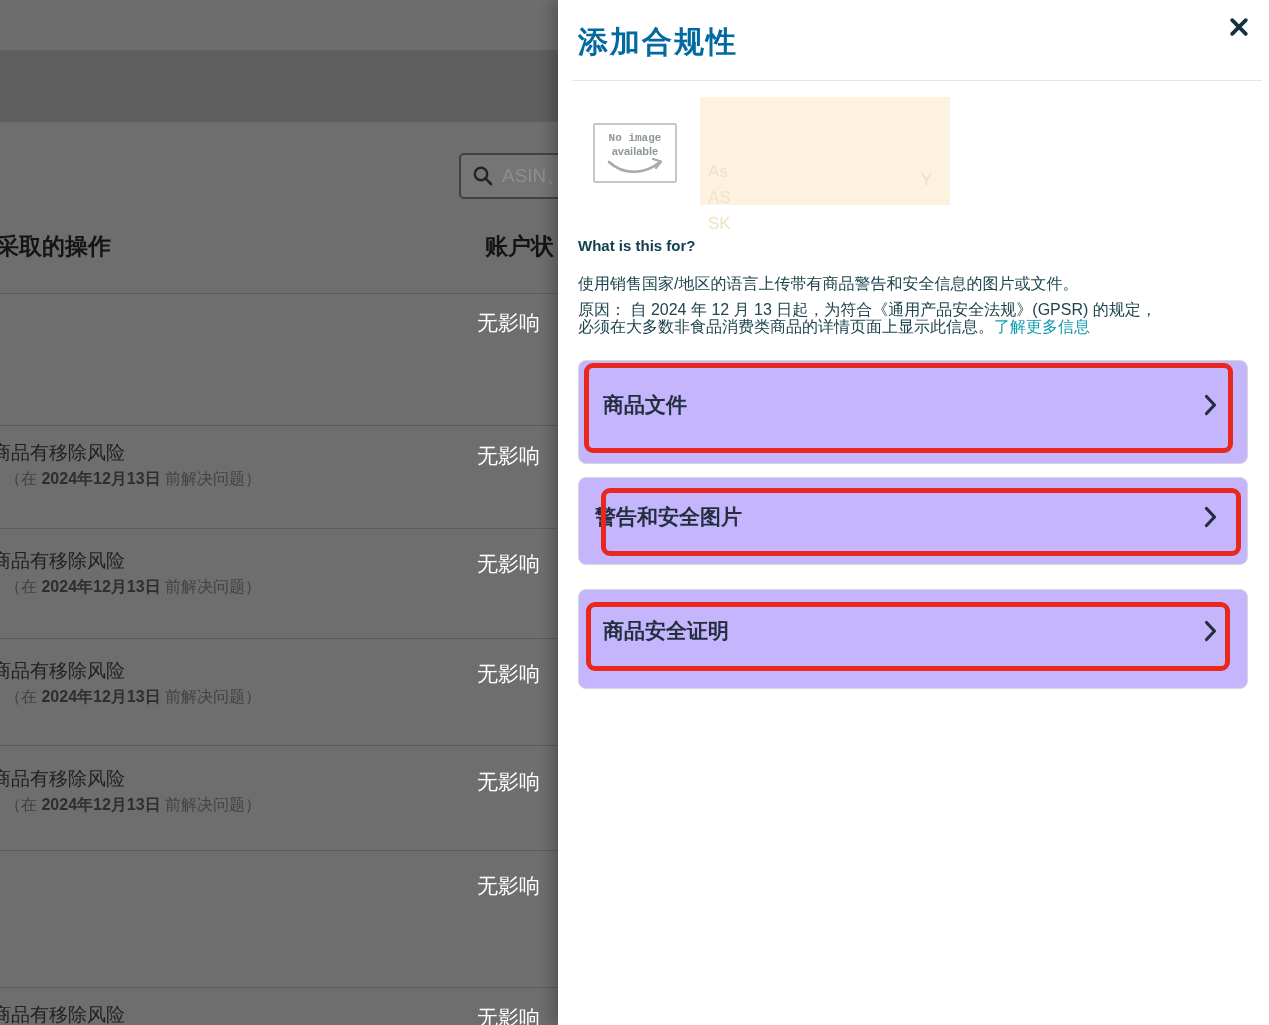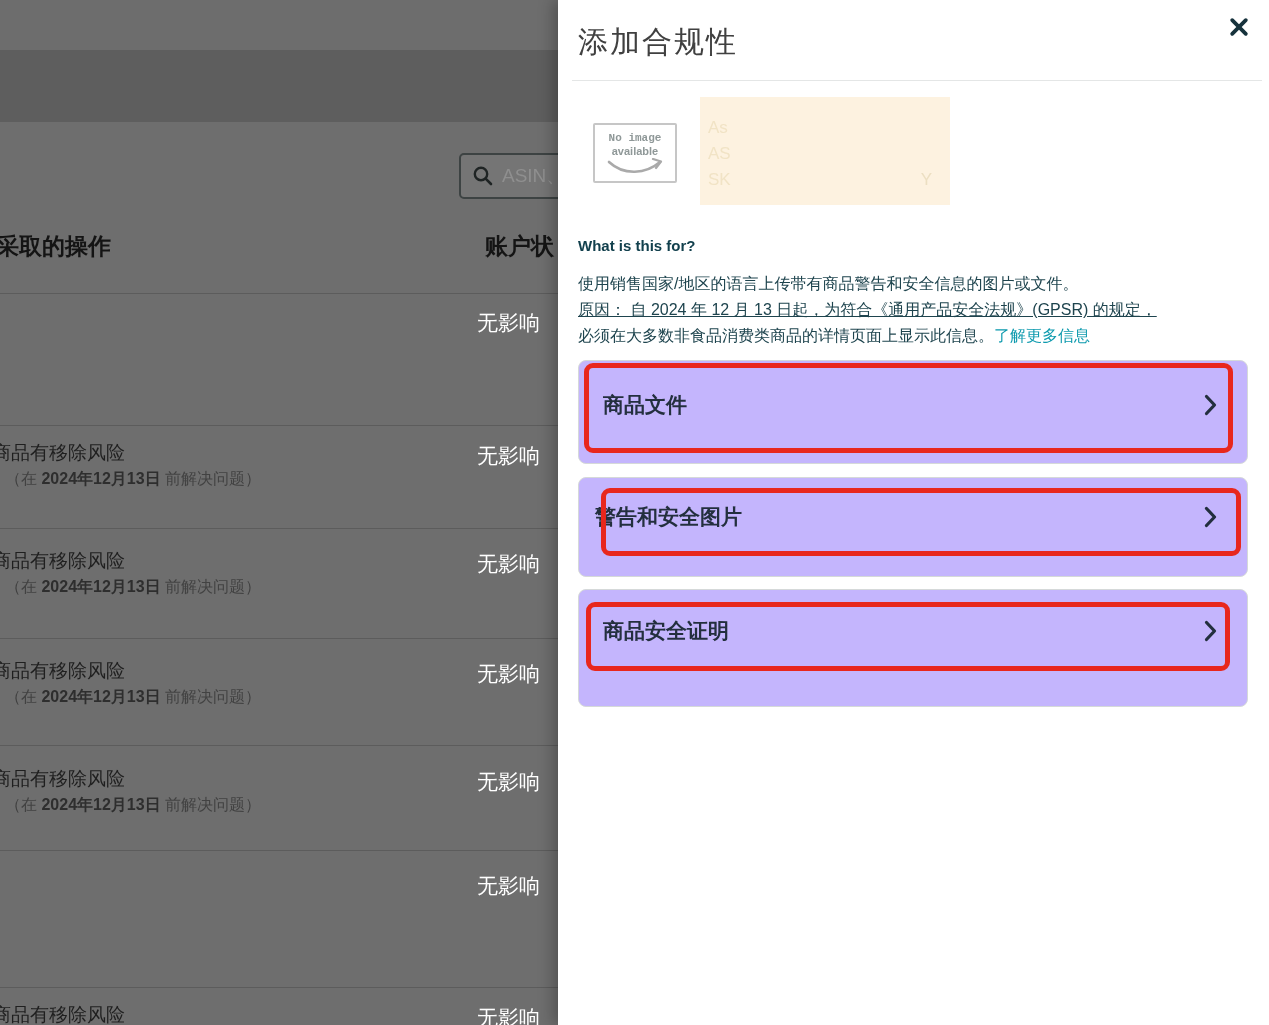--- a/index.html
+++ b/index.html
@@ -19,32 +19,32 @@
   #searchbox{position:absolute;left:459px;top:153px;width:130px;height:46px;box-sizing:border-box;
              border:2px solid #3d4343;border-radius:5px;background:#757575;display:flex;align-items:center;}
   #searchbox svg{margin-left:11px;flex:0 0 auto;}
   #searchbox input{border:none;outline:none;background:transparent;font-family:"Liberation Sans",sans-serif;
                    font-size:19px;color:#ffffff;width:70px;margin-left:8px;padding:0;}
   #searchbox input::placeholder{color:#8f8f8f;opacity:1;}
 
   
   #drawer{position:absolute;left:558px;top:0;width:711px;height:1025px;background:#ffffff;z-index:2;
           box-shadow:-5px 0 14px rgba(0,0,0,0.25);}
-  #drawer-title{position:absolute;left:20px;top:22px;font-size:30px;font-weight:400;letter-spacing:2px;
-                color:#404040;white-space:nowrap;}
+  #drawer-title{position:absolute;left:20px;top:22px;font-size:30px;font-weight:700;letter-spacing:2px;
+                color:#0369a1;white-space:nowrap;}
   #close-btn{position:absolute;right:17px;top:14px;width:26px;height:26px;cursor:pointer;
              display:flex;align-items:center;justify-content:center;background:none;border:none;padding:0;}
   #title-divider{position:absolute;left:14px;top:80px;width:690px;height:1px;background:#e4e6e6;}
 
   #noimg-box{position:absolute;left:35px;top:123px;width:84px;height:60px;box-sizing:border-box;
              border:2px solid #c6c6c6;border-radius:2px;background:#ffffff;text-align:center;}
   .noimg-line{font-size:11px;font-weight:bold;color:#8f9898;line-height:13px;}
   .noimg-line:first-child{margin-top:7px;font-family:Liberation Mono, monospace;}
   #beige-block{position:absolute;left:142px;top:97px;width:250px;height:108px;background:#fdf2e0;}
-  .faint{position:absolute;left:8px;font-size:17px;color:#f1e3c5;white-space:nowrap;}
+  .faint{position:absolute;left:8px;font-size:17px;color:#f1e3c5;white-space:nowrap;margin-top:44px;}
   #faint-right{position:absolute;right:18px;top:73px;font-size:17px;color:#ecdfc2;}
 
   #what-heading{position:absolute;left:20px;top:237px;font-size:15px;font-weight:bold;color:#12404d;}
   .bodyline{position:absolute;left:20px;font-size:16px;color:#1e444e;white-space:nowrap;line-height:26px;}
   #learn-more{color:#0d9aae;cursor:pointer;text-decoration:none;}
 
   .option-card{position:absolute;left:20px;width:670px;box-sizing:border-box;background:#c4b5fd;
                border:1px solid #d5d9d9;border-radius:8px;cursor:pointer;}
   .option-label{position:absolute;font-size:21px;font-weight:bold;color:#232f3e;white-space:nowrap;}
   .option-chevron{position:absolute;right:30px;}
@@ -136,40 +136,40 @@
 
     <div id="beige-block">
       <div class="faint" style="top:21px;">As</div>
       <div class="faint" style="top:47px;">AS</div>
       <div class="faint" style="top:73px;">SK</div>
       <div id="faint-right">Y</div>
     </div>
 
     <div id="what-heading">What is this for?</div>
     <div class="bodyline" style="top:271px;">使用销售国家/地区的语言上传带有商品警告和安全信息的图片或文件。</div>
-    <div class="bodyline" style="top:297px;text-decoration:underline;">原因： 自 2024 年 12 月 13 日起，为符合《通用产品安全法规》(GPSR) 的规定，</div>
-    <div class="bodyline" style="top:323px;text-align:right;">
+    <div class="bodyline" style="top:297px;">原因： 自 2024 年 12 月 13 日起，为符合《通用产品安全法规》(GPSR) 的规定，</div>
+    <div class="bodyline" style="top:314px;text-align:right;">
       <span>必须在大多数非食品消费类商品的详情页面上显示此信息。</span><a id="learn-more">了解更多信息</a>
     </div>
 
     <div class="option-card" style="top:360px;height:104px;">
       <div class="option-label" style="left:24px;top:30px;">商品文件</div>
       <svg class="option-chevron" style="top:33px;" width="13" height="22" viewBox="0 0 13 22">
         <path d="M2.5 2.5 L10.5 11 L2.5 19.5" fill="none" stroke="#232f3e" stroke-width="3.2" stroke-linecap="round" stroke-linejoin="round"></path>
       </svg>
     </div>
 
-    <div class="option-card" style="top:477px;height:100px;text-decoration:underline;">
+    <div class="option-card" style="top:477px;height:88px;text-decoration:underline;">
       <div class="option-label" style="left:16px;top:25px;">警告和安全图片</div>
       <svg class="option-chevron" style="top:28px;" width="13" height="22" viewBox="0 0 13 22">
         <path d="M2.5 2.5 L10.5 11 L2.5 19.5" fill="none" stroke="#232f3e" stroke-width="3.2" stroke-linecap="round" stroke-linejoin="round"></path>
       </svg>
     </div>
 
-    <div class="option-card" style="top:589px;height:118px;">
+    <div class="option-card" style="top:589px;height:100px;">
       <div class="option-label" style="left:24px;top:27px;">商品安全证明</div>
       <svg class="option-chevron" style="top:30px;" width="13" height="22" viewBox="0 0 13 22">
         <path d="M2.5 2.5 L10.5 11 L2.5 19.5" fill="none" stroke="#232f3e" stroke-width="3.2" stroke-linecap="round" stroke-linejoin="round"></path>
       </svg>
     </div>
   </div>
 
   <div class="redbox" style="left:584px;top:363px;width:649px;height:90px;"></div>
   <div class="redbox" style="left:601px;top:488px;width:640px;height:68px;"></div>
   <div class="redbox" style="left:586px;top:602px;width:644px;height:69px;"></div>

